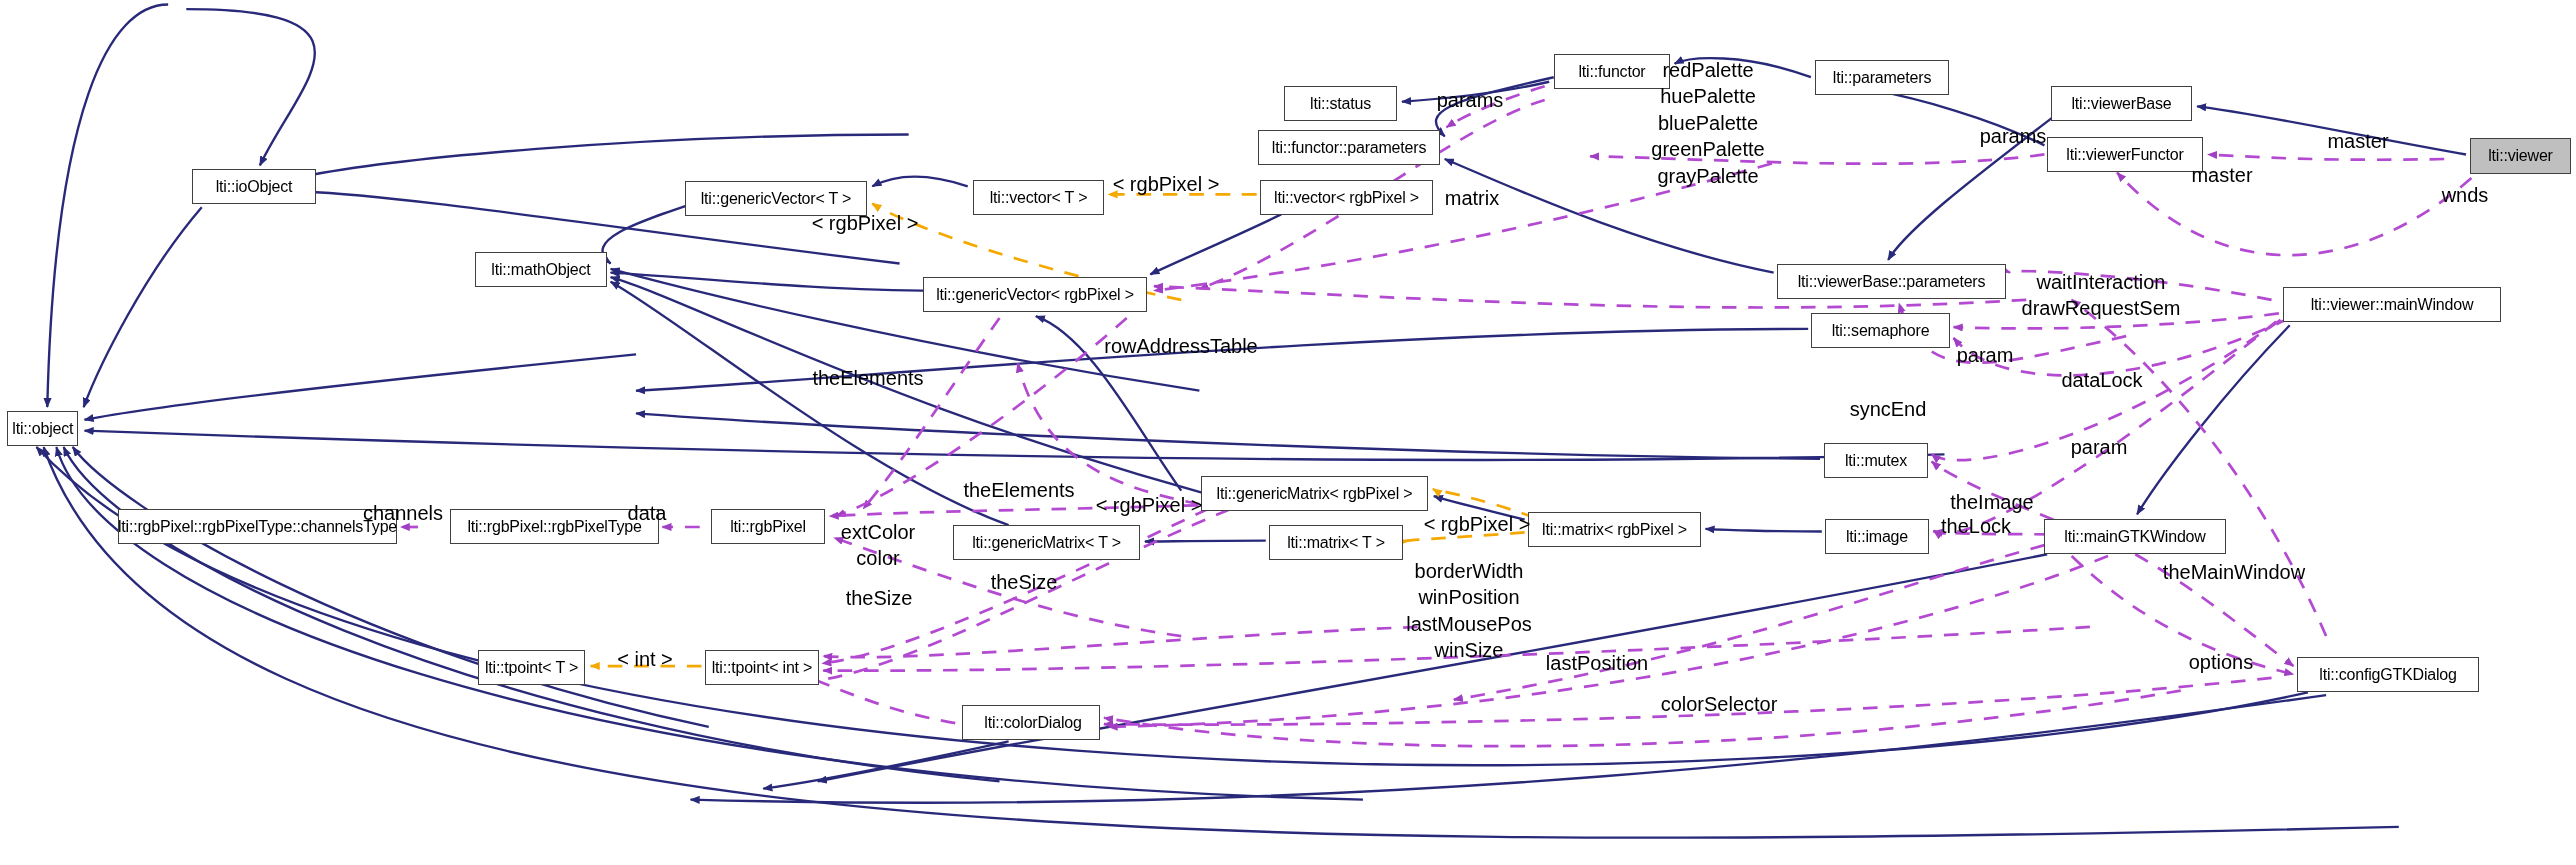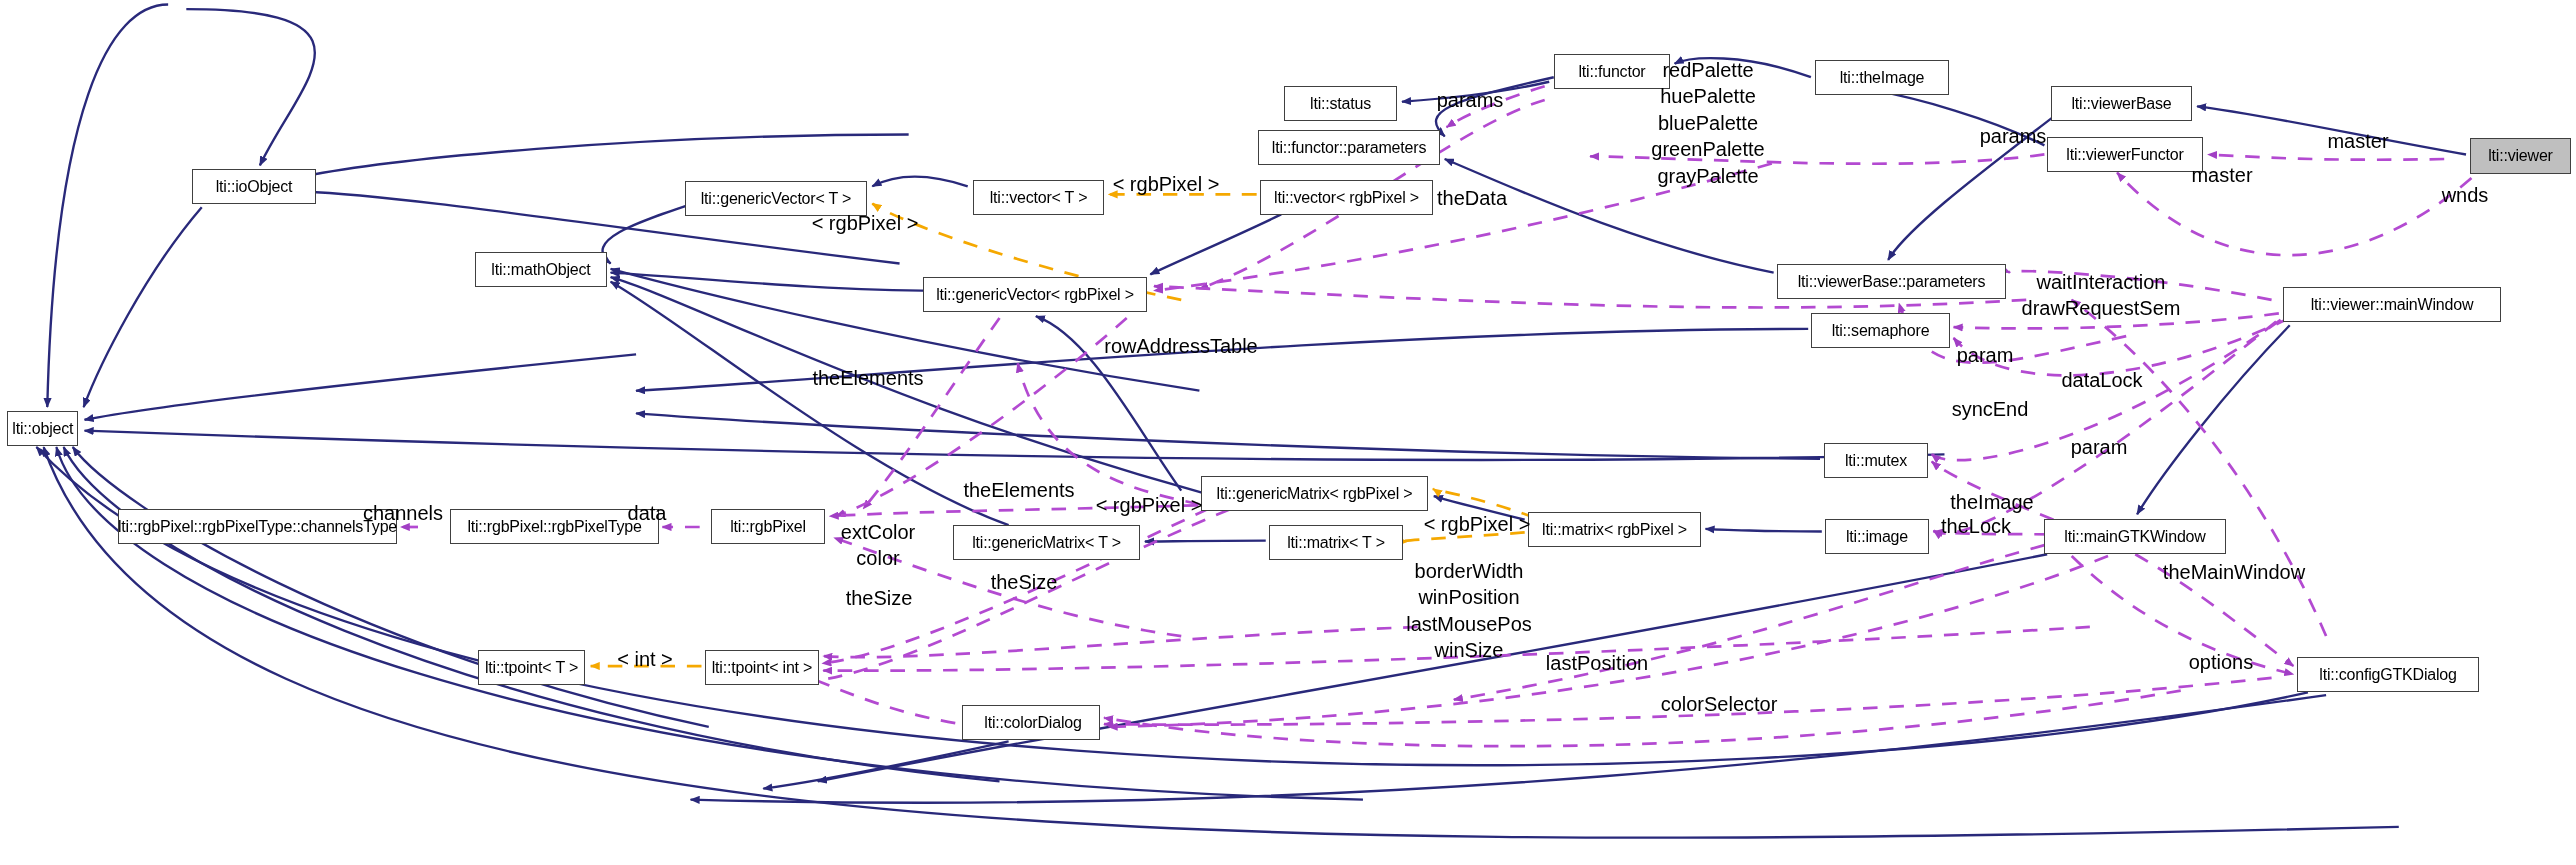--- a/index.html
+++ b/index.html
@@ -164,21 +164,21 @@
       <div class="node" style="left: 7.3px; top: 411px; width: 71px; height: 35px;">lti::object</div>
       <div class="node" style="left: 192px; top: 169px; width: 124px; height: 35px;">lti::ioObject</div>
       <div class="node" style="left: 475px; top: 252px; width: 132px; height: 35px;">lti::mathObject</div>
       <div class="node" style="left: 685px; top: 181px; width: 182px; height: 35px;">lti::genericVector&lt; T &gt;</div>
       <div class="node" style="left: 973px; top: 180px; width: 131px; height: 35px;">lti::vector&lt; T &gt;</div>
       <div class="node" style="left: 1260px; top: 180px; width: 173px; height: 35px;">lti::vector&lt; rgbPixel &gt;</div>
       <div class="node" style="left: 923px; top: 277px; width: 224px; height: 35px;">lti::genericVector&lt; rgbPixel &gt;</div>
       <div class="node" style="left: 1284px; top: 86px; width: 113px; height: 35px;">lti::status</div>
       <div class="node" style="left: 1554px; top: 54px; width: 116px; height: 35px;">lti::functor</div>
       <div class="node" style="left: 1258px; top: 130px; width: 182px; height: 35px;">lti::functor::parameters</div>
-      <div class="node" style="left: 1815px; top: 60px; width: 134px; height: 35px;">lti::theImage</div>
+      <div class="node" style="left: 1815px; top: 60px; width: 134px; height: 35px;">lti::parameters</div>
       <div class="node" style="left: 2051px; top: 86px; width: 141px; height: 35px;">lti::viewerBase</div>
       <div class="node" style="left: 2047px; top: 137px; width: 156px; height: 35px;">lti::viewerFunctor</div>
       <div class="node focus" style="left: 2470px; top: 138px; width: 101px; height: 36px;">lti::viewer</div>
       <div class="node" style="left: 1777px; top: 264px; width: 229px; height: 35px;">lti::viewerBase::parameters</div>
       <div class="node" style="left: 1811px; top: 313px; width: 139px; height: 35px;">lti::semaphore</div>
       <div class="node" style="left: 2283px; top: 287px; width: 218px; height: 35px;">lti::viewer::mainWindow</div>
       <div class="node" style="left: 1824px; top: 443px; width: 104px; height: 35px;">lti::mutex</div>
       <div class="node" style="left: 1825px; top: 519px; width: 104px; height: 35px;">lti::image</div>
       <div class="node" style="left: 2044px; top: 519px; width: 182px; height: 35px;">lti::mainGTKWindow</div>
       <div class="node" style="left: 118px; top: 509px; width: 279px; height: 35px;">lti::rgbPixel::rgbPixelType::channelsType</div>
@@ -195,27 +195,27 @@
     </div>
   <div id="labels">
       <div class="elabel" style="left: 1470px; top: 100px;">params</div>
       <div class="elabel" style="left: 1708px; top: 123px;">redPalette<br>huePalette<br>bluePalette<br>greenPalette<br>grayPalette</div>
       <div class="elabel" style="left: 2013px; top: 136px;">params</div>
       <div class="elabel" style="left: 2358px; top: 141px;">master</div>
       <div class="elabel" style="left: 2222px; top: 175px;">master</div>
       <div class="elabel" style="left: 2465px; top: 195px;">wnds</div>
       <div class="elabel" style="left: 1166px; top: 184px;">&lt; rgbPixel &gt;</div>
       <div class="elabel" style="left: 865px; top: 223px;">&lt; rgbPixel &gt;</div>
-      <div class="elabel" style="left: 1472px; top: 198px;">theData</div>
+      <div class="elabel" style="left: 1472px; top: 198px;">matrix</div>
       <div class="elabel" style="left: 2101px; top: 295px;">waitInteraction<br>drawRequestSem</div>
       <div class="elabel" style="left: 1181px; top: 346px;">rowAddressTable</div>
       <div class="elabel" style="left: 1985px; top: 355px;">param</div>
       <div class="elabel" style="left: 2102px; top: 380px;">dataLock</div>
       <div class="elabel" style="left: 868px; top: 378px;">theElements</div>
-      <div class="elabel" style="left: 1990px; top: 409px;">syncEnd</div>
+      <div class="elabel" style="left: 1888px; top: 409px;">syncEnd</div>
       <div class="elabel" style="left: 2099px; top: 447px;">param</div>
       <div class="elabel" style="left: 1019px; top: 490px;">theElements</div>
       <div class="elabel" style="left: 1149px; top: 505px;">&lt; rgbPixel &gt;</div>
       <div class="elabel" style="left: 1976px; top: 526px;">theLock</div>
       <div class="elabel" style="left: 403px; top: 513px;">channels</div>
       <div class="elabel" style="left: 647px; top: 513px;">data</div>
       <div class="elabel" style="left: 1477px; top: 524px;">&lt; rgbPixel &gt;</div>
       <div class="elabel" style="left: 1992px; top: 502px; text-align: center;">theImage</div>
       <div class="elabel" style="left: 878px; top: 545px;">extColor<br>color</div>
       <div class="elabel" style="left: 1024px; top: 582px;">theSize</div>

